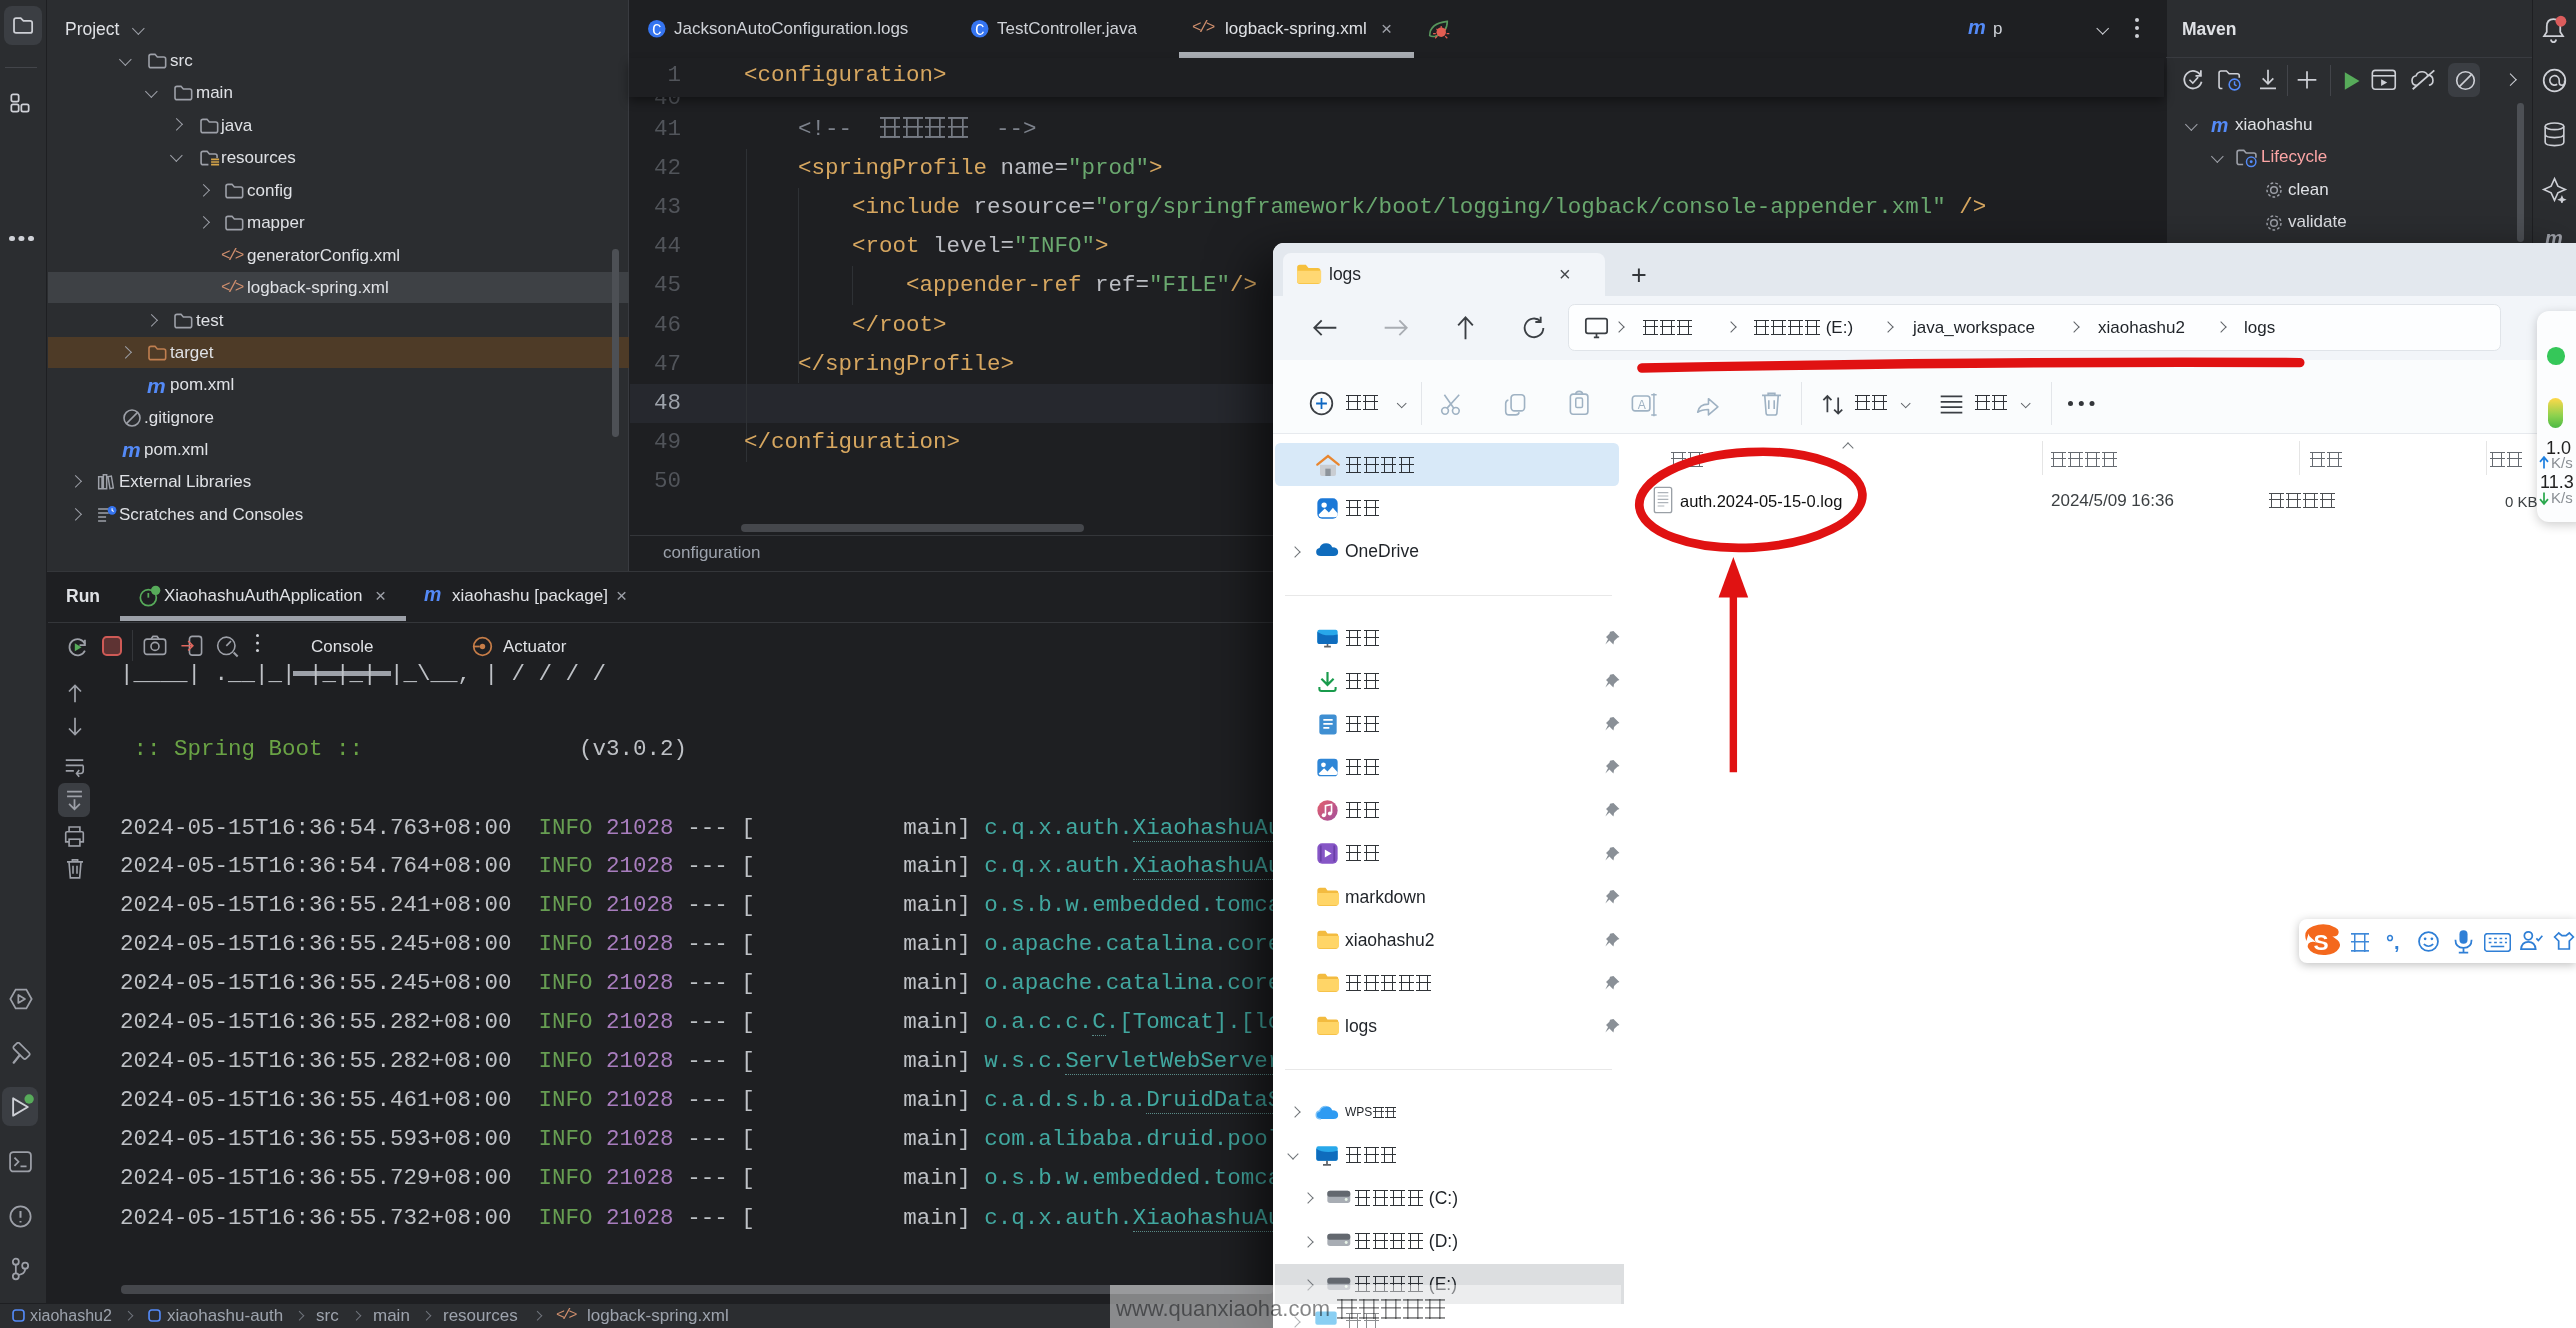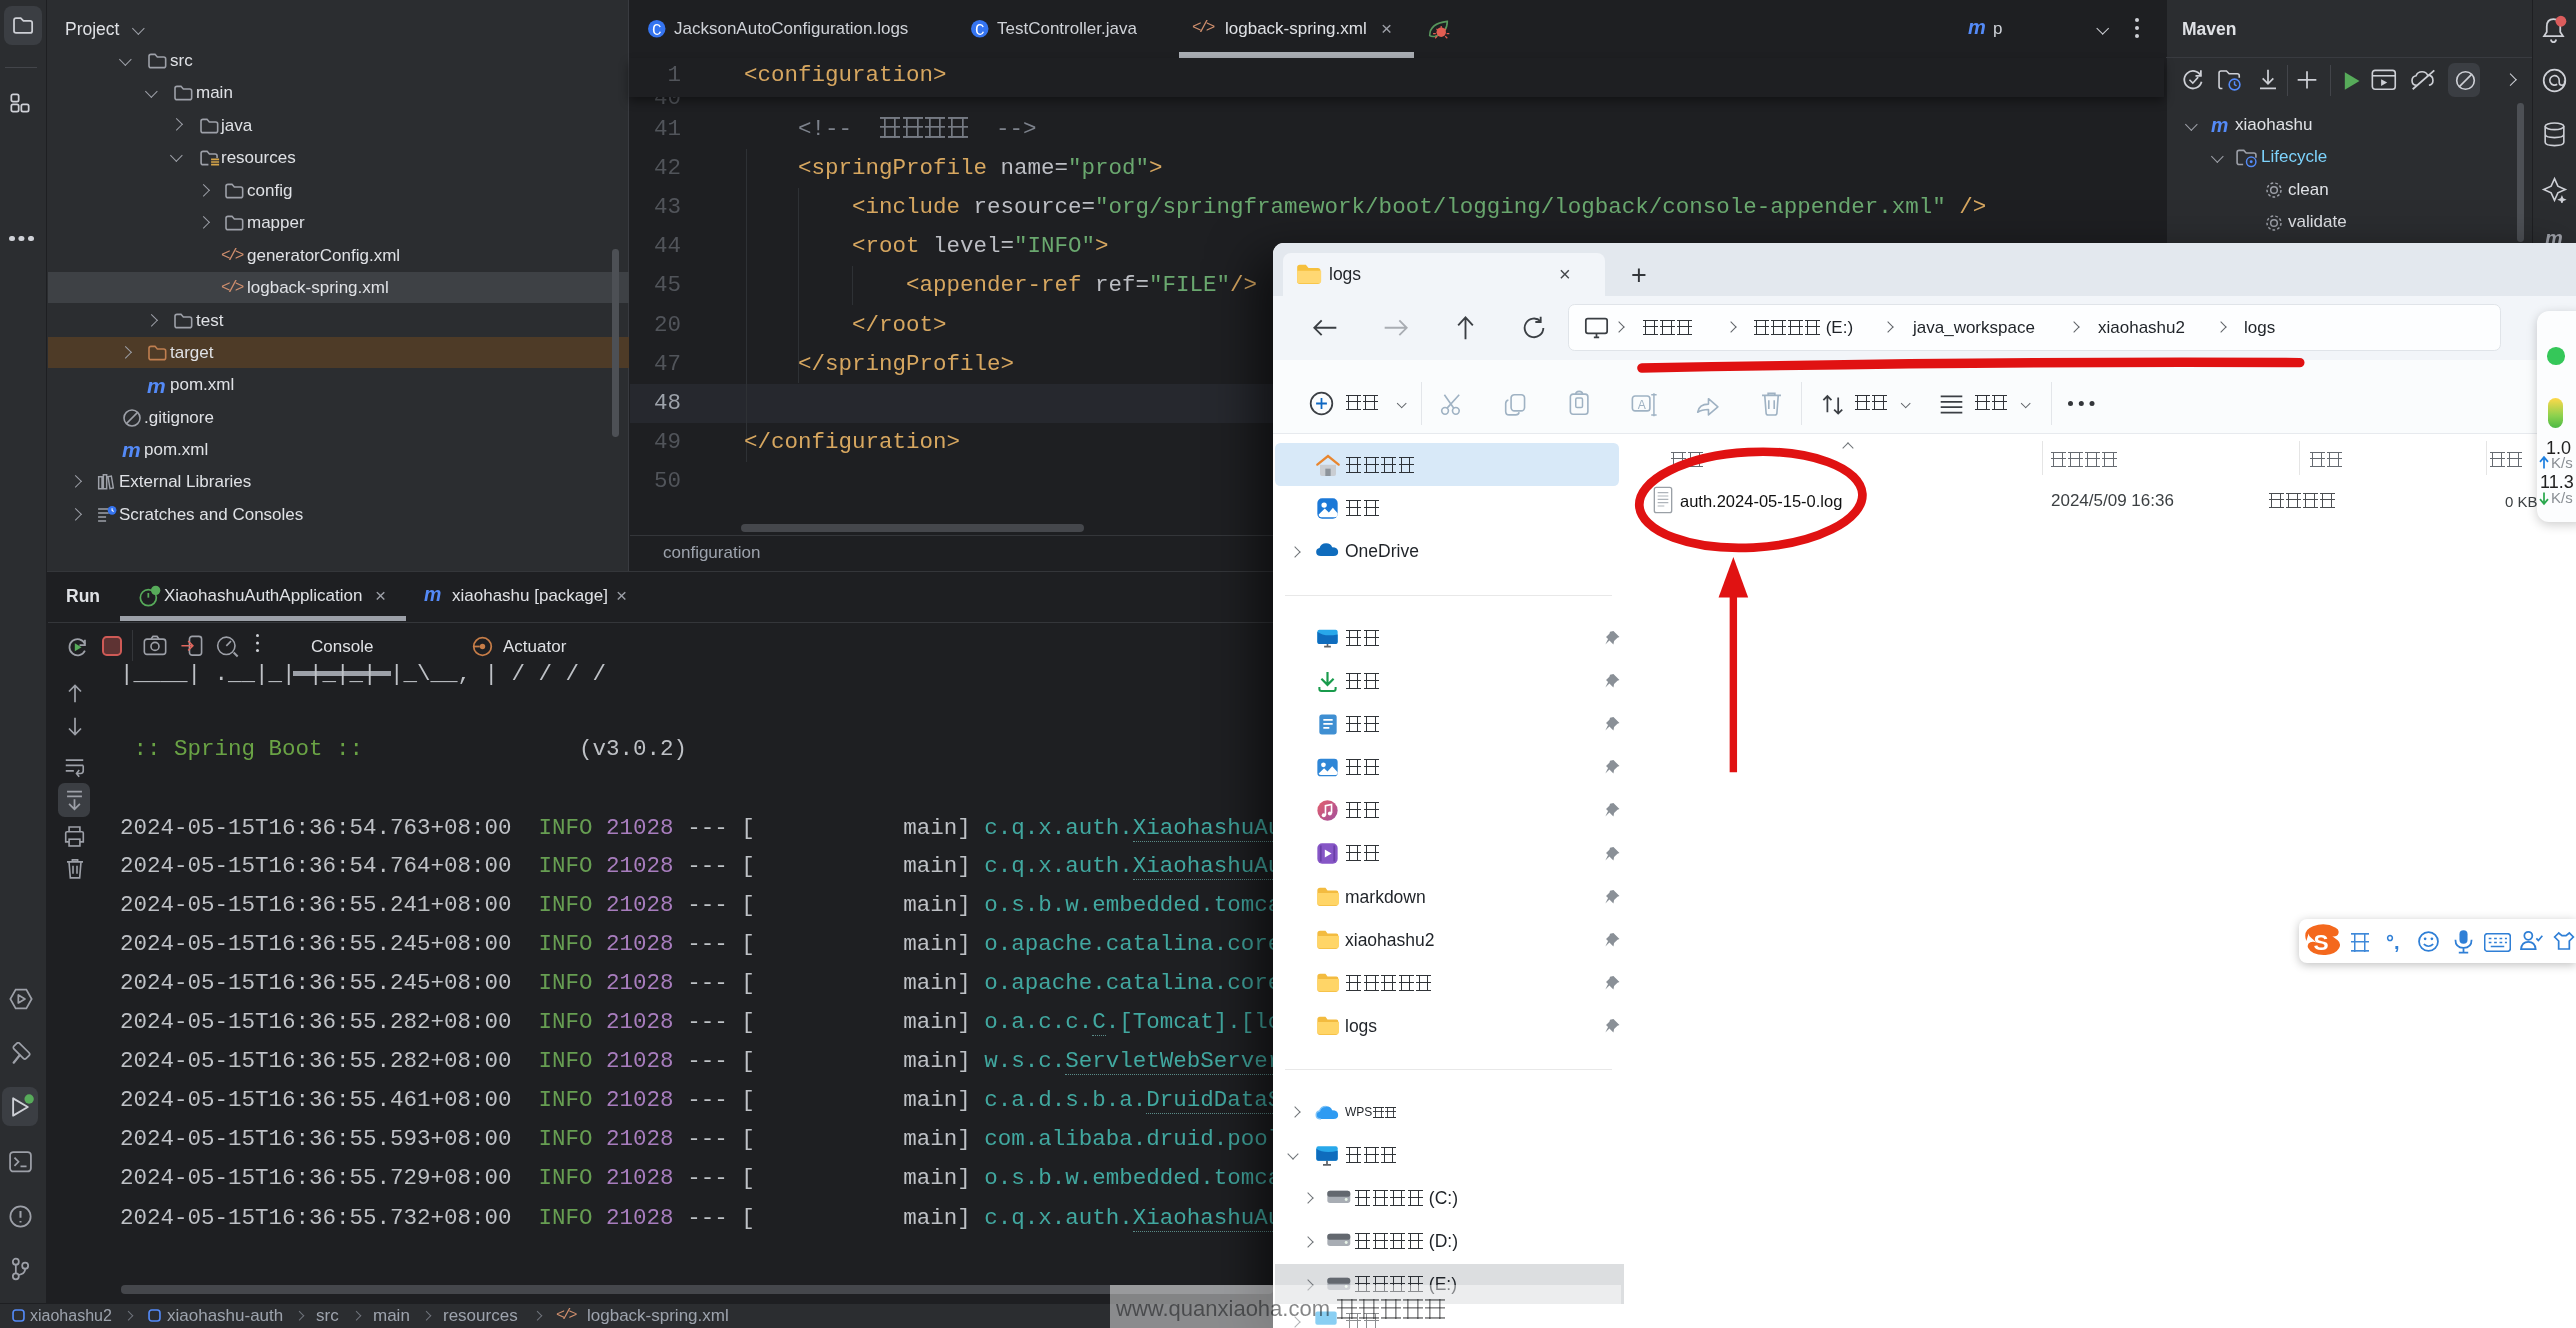--- a/index.html
+++ b/index.html
@@ -177,21 +177,21 @@
 <div class="abs mono row" style="right:1895px;top:110px;color:#51545a">41</div>
 <div class="abs mono row" style="left:798px;top:110px"><span style="color:#7d828c">&lt;!--  <span class="hz"></span><span class="hz"></span><span class="hz"></span><span class="hz"></span>  --&gt;</span></div>
 <div class="abs mono row" style="right:1895px;top:149px;color:#51545a">42</div>
 <div class="abs mono row" style="left:798px;top:149px"><span style="color:#d7a760">&lt;springProfile</span> <span style="color:#bcbec4">name=</span><span style="color:#6aa86f">"prod"</span><span style="color:#d7a760">&gt;</span></div>
 <div class="abs mono row" style="right:1895px;top:188px;color:#51545a">43</div>
 <div class="abs mono row" style="left:852px;top:188px"><span style="color:#d7a760">&lt;include</span> <span style="color:#bcbec4">resource=</span><span style="color:#6aa86f">"org/springframework/boot/logging/logback/console-appender.xml"</span> <span style="color:#d7a760">/&gt;</span></div>
 <div class="abs mono row" style="right:1895px;top:227px;color:#51545a">44</div>
 <div class="abs mono row" style="left:852px;top:227px"><span style="color:#d7a760">&lt;root</span> <span style="color:#bcbec4">level=</span><span style="color:#6aa86f">"INFO"</span><span style="color:#d7a760">&gt;</span></div>
 <div class="abs mono row" style="right:1895px;top:266px;color:#51545a">45</div>
 <div class="abs mono row" style="left:906px;top:266px"><span style="color:#d7a760">&lt;appender-ref</span> <span style="color:#bcbec4">ref=</span><span style="color:#6aa86f">"FILE"</span><span style="color:#d7a760">/&gt;</span></div>
-<div class="abs mono row" style="right:1895px;top:306px;color:#51545a">20</div>
+<div class="abs mono row" style="right:1895px;top:306px;color:#51545a">46</div>
 <div class="abs mono row" style="left:852px;top:306px"><span style="color:#d7a760">&lt;/root&gt;</span></div>
 <div class="abs mono row" style="right:1895px;top:345px;color:#51545a">47</div>
 <div class="abs mono row" style="left:798px;top:345px"><span style="color:#d7a760">&lt;/springProfile&gt;</span></div>
 <div class="abs mono row" style="right:1895px;top:384px;color:#9da2aa">48</div>
 <div class="abs mono row" style="right:1895px;top:423px;color:#51545a">49</div>
 <div class="abs mono row" style="left:744px;top:423px"><span style="color:#d7a760">&lt;/configuration&gt;</span></div>
 <div class="abs mono row" style="right:1895px;top:462px;color:#51545a">50</div>
 <div class="abs" style="left:741px;top:524px;width:343px;height:8px;background:#45474c;border-radius:4px"></div>
 <svg class="abs" style="left:2139px;top:65px" width="23" height="20" viewBox="0 0 34 30">
       <path d="M5 16 l9 9 L29 5" fill="none" stroke="#5fad65" stroke-width="4" stroke-linecap="round" stroke-linejoin="round"></path>
@@ -335,21 +335,21 @@
 <span class="abs" style="left:2506px;top:75px;width:9.4px;height:9.4px;border-right:1.7px solid #ced0d6;border-bottom:1.7px solid #ced0d6;transform:rotate(-45deg)"></span>
 <span class="abs" style="left:2187px;top:120px;width:8.7px;height:8.7px;border-right:1.7px solid #9da0a8;border-bottom:1.7px solid #9da0a8;transform:rotate(45deg)"></span>
 <div class="abs" style="left:2211px;top:110px;height:30px;line-height:30px;font-size:19.5px;color:#548af7;font-weight:bold;font-style:italic">m</div>
 <div class="abs" style="left:2235px;top:111px;height:28px;line-height:28px;font-size:17px;color:#dfe1e5">xiaohashu</div>
 <span class="abs" style="left:2213px;top:152px;width:8.7px;height:8.7px;border-right:1.7px solid #9da0a8;border-bottom:1.7px solid #9da0a8;transform:rotate(45deg)"></span>
 <svg class="abs" style="left:2235px;top:147px" width="23" height="21.5" viewBox="0 0 34 32">
       <path d="M3 8 q0-3 3-3 h7 l3.5 4 h11.5 q3 0 3 3 v4 M12 26 H6 q-3 0-3-3 V8" fill="none" stroke="#9da0a8" stroke-width="2.4"></path>
       <circle cx="24" cy="22" r="7" fill="none" stroke="#548af7" stroke-width="2.2"></circle>
       <circle cx="24" cy="22" r="2.2" fill="#548af7"></circle>
     </svg>
-<div class="abs" style="left:2261px;top:143px;height:28px;line-height:28px;font-size:17px;color:#7dd3fc">Lifecycle</div>
+<div class="abs" style="left:2261px;top:143px;height:28px;line-height:28px;font-size:17px;color:#fca5a5">Lifecycle</div>
 <svg class="abs" style="left:2264px;top:180px" width="20" height="20" viewBox="0 0 30 30">
       <circle cx="15" cy="15" r="5" fill="none" stroke="#9da0a8" stroke-width="2.2"></circle>
       <circle cx="15" cy="15" r="10.5" fill="none" stroke="#9da0a8" stroke-width="2.2" stroke-dasharray="4.1 3.2"></circle>
     </svg>
 <div class="abs" style="left:2288px;top:176px;height:28px;line-height:28px;font-size:17px;color:#dfe1e5">clean</div>
 <svg class="abs" style="left:2264px;top:213px" width="20" height="20" viewBox="0 0 30 30">
       <circle cx="15" cy="15" r="5" fill="none" stroke="#9da0a8" stroke-width="2.2"></circle>
       <circle cx="15" cy="15" r="10.5" fill="none" stroke="#9da0a8" stroke-width="2.2" stroke-dasharray="4.1 3.2"></circle>
     </svg>
 <div class="abs" style="left:2288px;top:208px;height:28px;line-height:28px;font-size:17px;color:#dfe1e5">validate</div>

